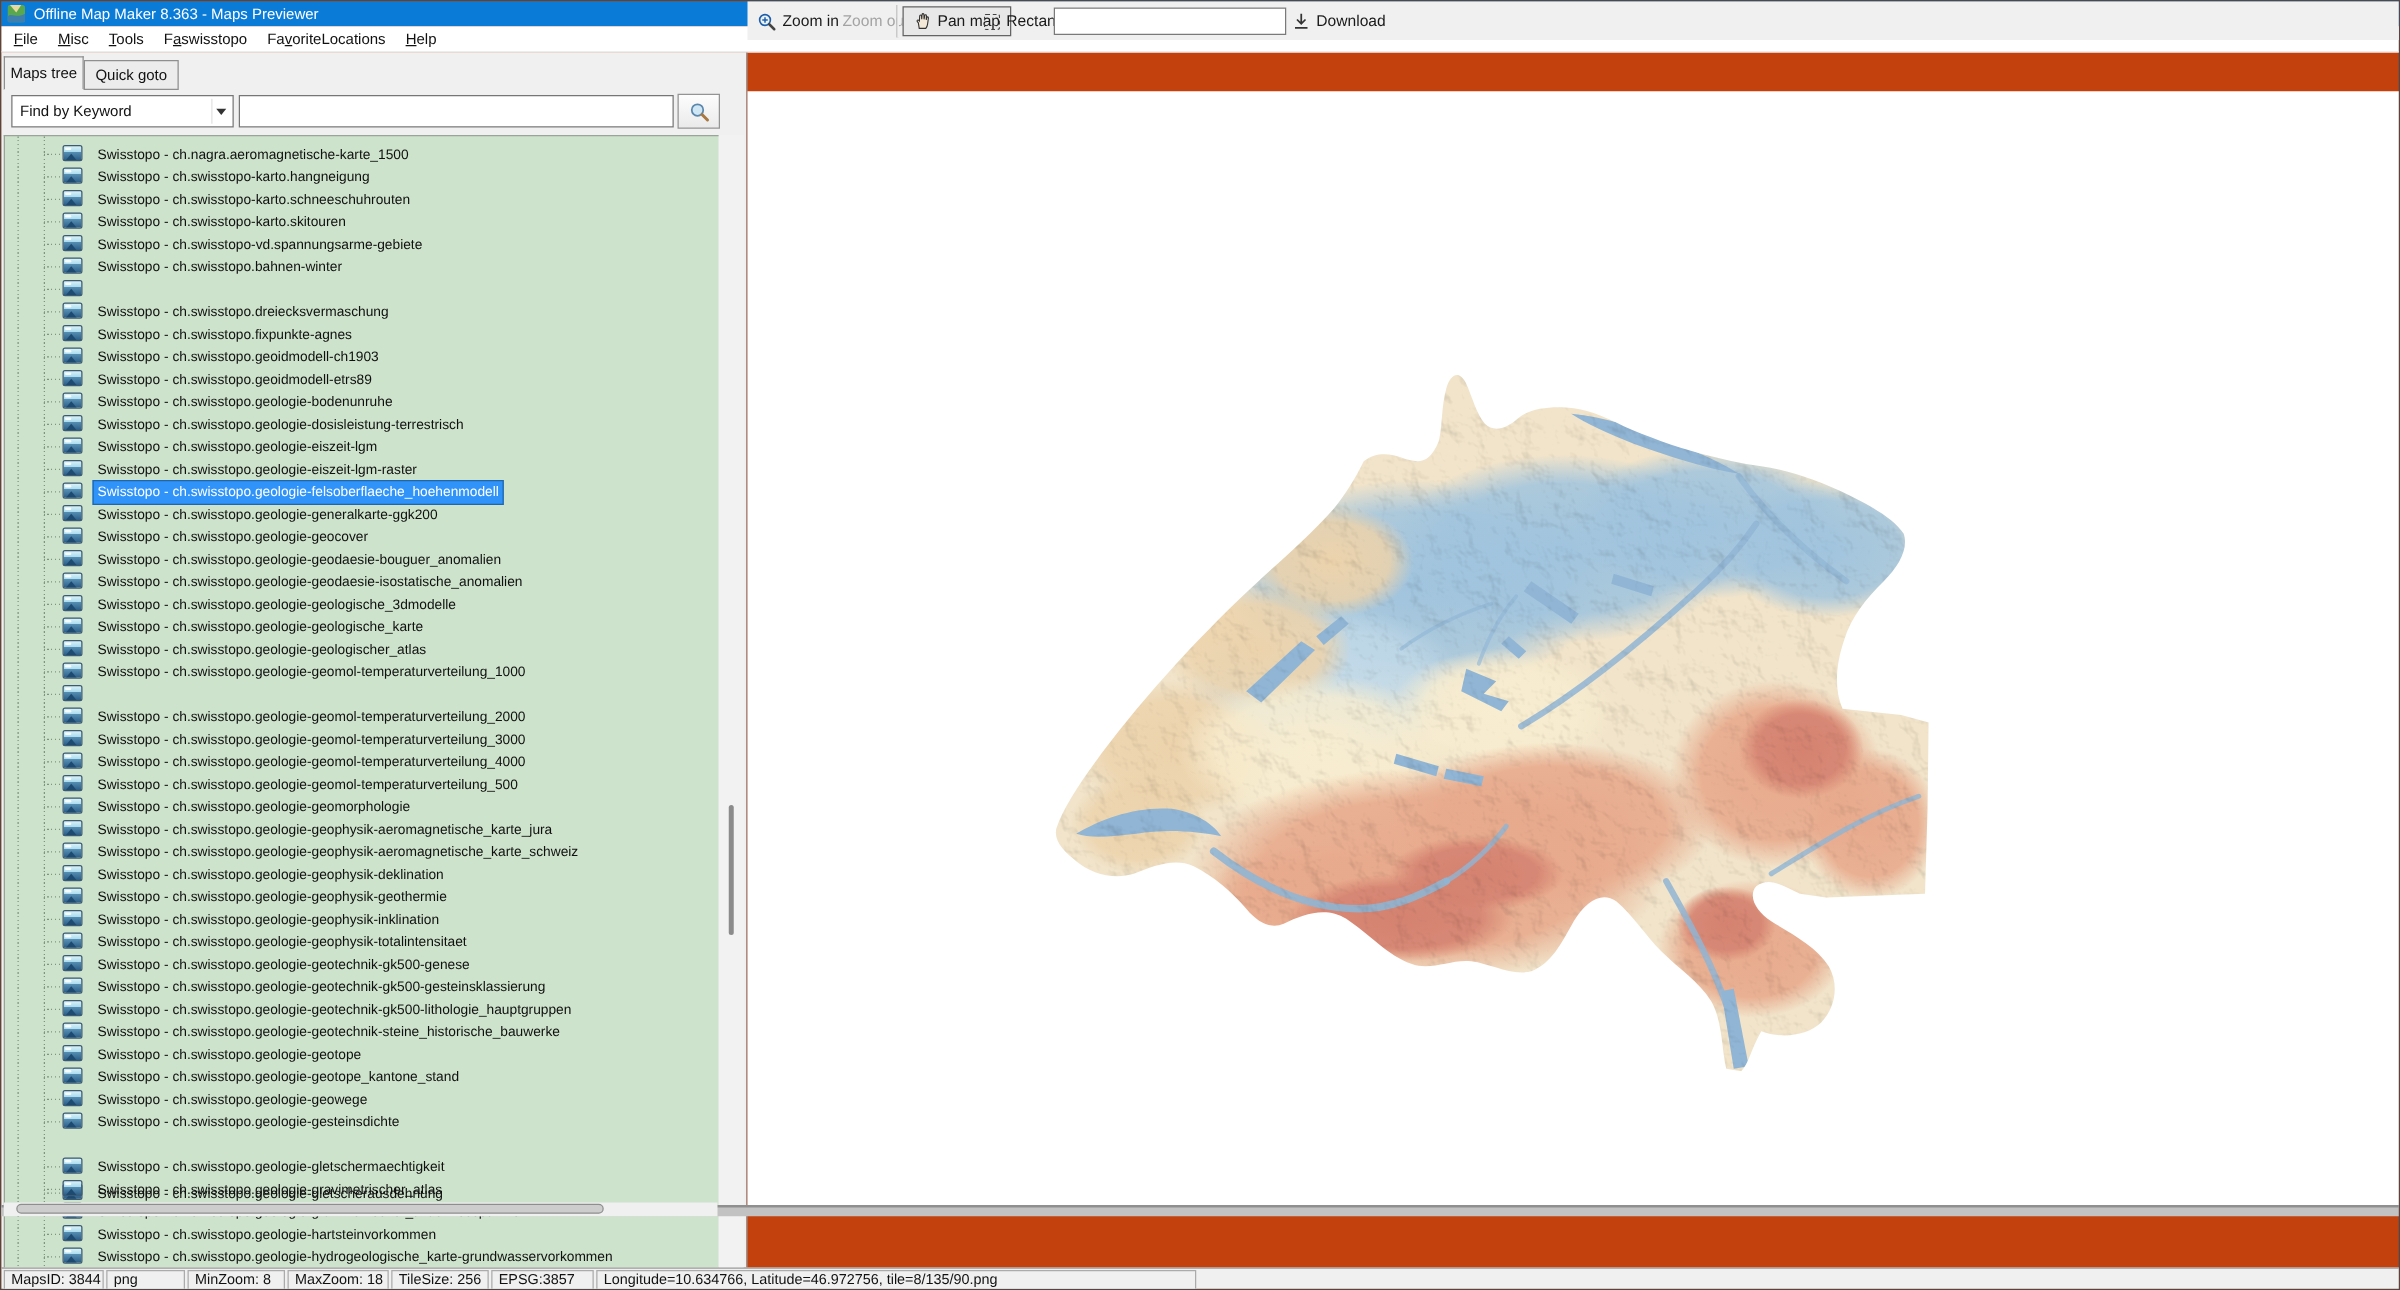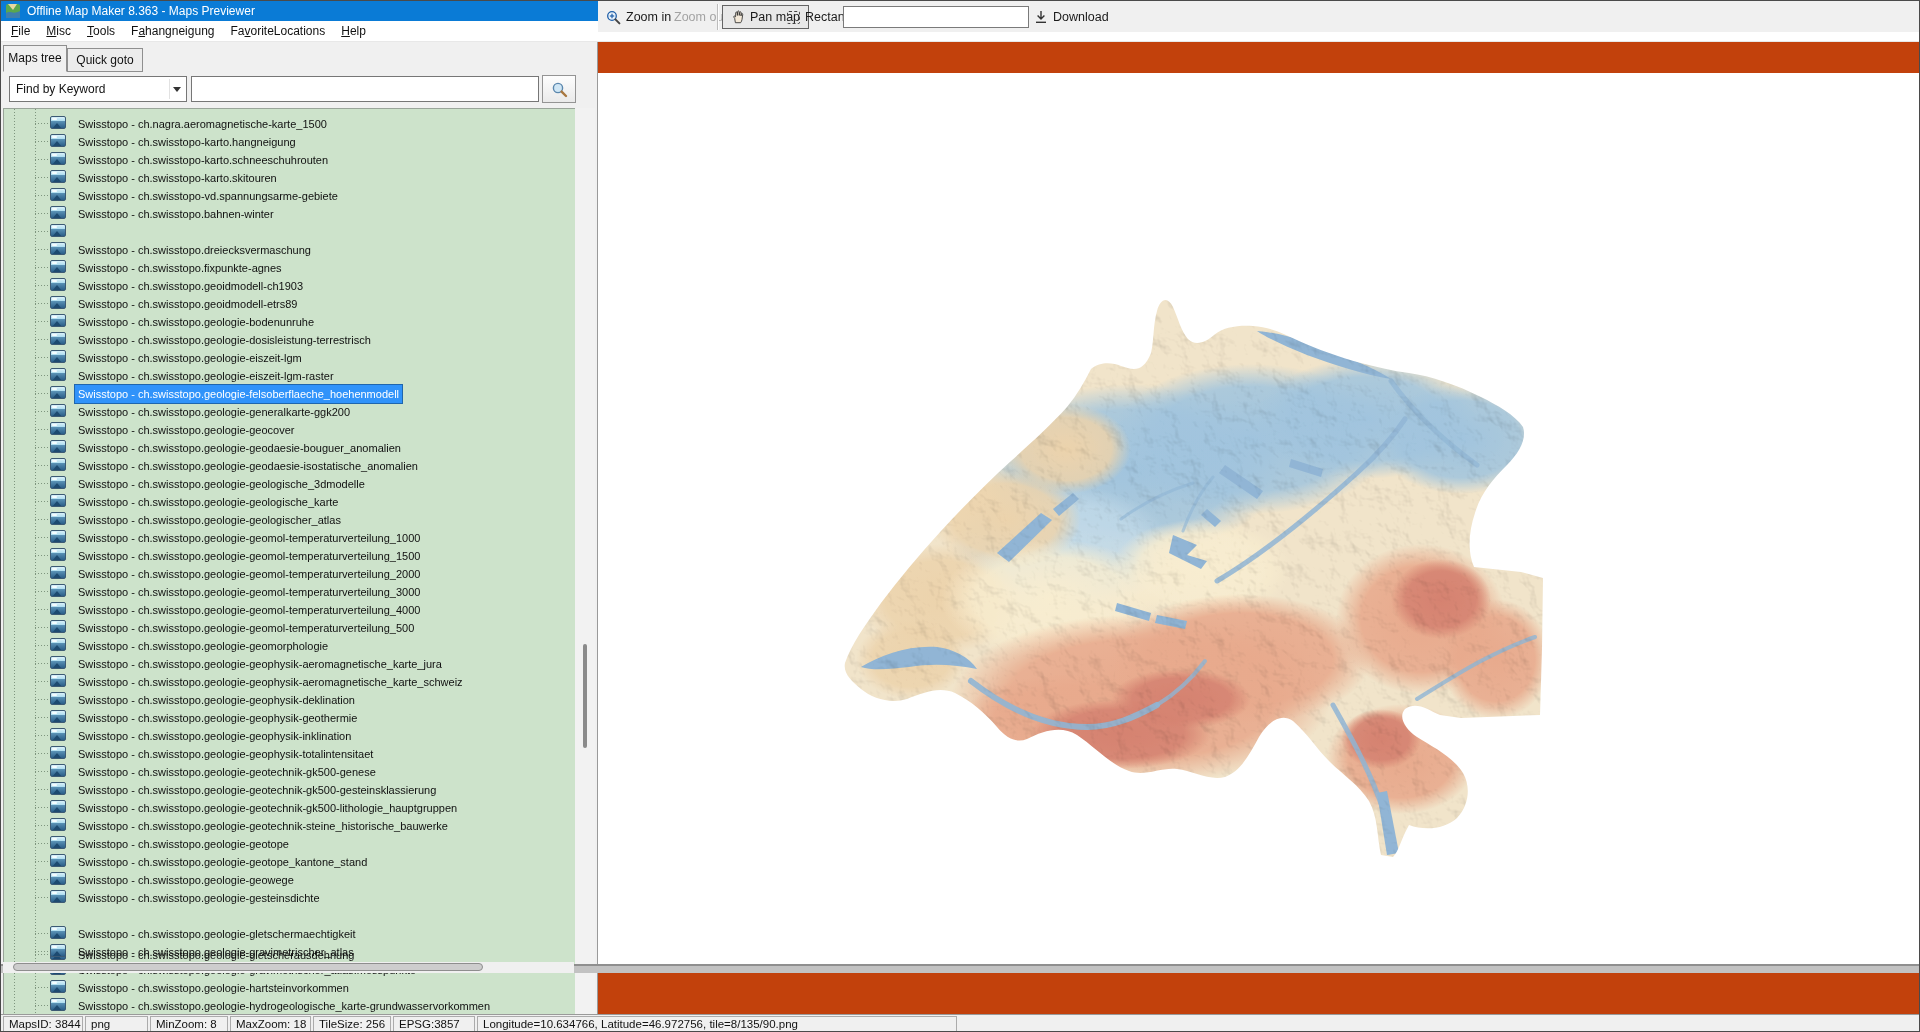--- a/index.html
+++ b/index.html
@@ -73,21 +73,21 @@
     <span id="title-text">Offline Map Maker 8.363 - Maps Previewer</span>
     <div id="btn-min" class="wbtn" style="right:120px;"><span></span></div>
     <div id="btn-restore" class="wbtn" style="right:60px;"><span></span></div>
     <div id="btn-close" class="wbtn" style="right:8px;">✕</div>
   </div>
 
   <div id="menubar">
     <span class="menu-item"><span></span><span class="u">F</span><span>ile</span></span>
     <span class="menu-item"><span></span><span class="u">M</span><span>isc</span></span>
     <span class="menu-item"><span></span><span class="u">T</span><span>ools</span></span>
-    <span class="menu-item"><span>F</span><span class="u">a</span><span>hangneigung</span></span>
+    <span class="menu-item"><span>F</span><span class="u">a</span><span>swisstopo</span></span>
     <span class="menu-item"><span>Fa</span><span class="u">v</span><span>oriteLocations</span></span>
     <span class="menu-item"><span></span><span class="u">H</span><span>elp</span></span>
   </div>
 
   <div id="left-panel">
     <div id="tab-maps-tree" class="tab">Maps tree</div>
     <div id="tab-quick-goto" class="tab">Quick goto</div>
 
     <div id="find-combo">
       <span>Find by Keyword</span>
@@ -221,21 +221,20 @@
             <span class="tree-label">Swisstopo - ch.swisstopo.geologie-geologischer_atlas</span>
           </div>
           <div class="tree-row" style="top: 419px;">
             <span class="tree-stub"></span>
             <span class="img-icon"></span>
             <span class="tree-label">Swisstopo - ch.swisstopo.geologie-geomol-temperaturverteilung_1000</span>
           </div>
           <div class="tree-row" style="top: 437px;">
             <span class="tree-stub"></span>
             <span class="img-icon"></span>
-            <span class="tree-label">Swisstopo - ch.swisstopo.geologie-geomol-temperaturverteilung_1500</span>
           </div>
           <div class="tree-row" style="top: 455px;">
             <span class="tree-stub"></span>
             <span class="img-icon"></span>
             <span class="tree-label">Swisstopo - ch.swisstopo.geologie-geomol-temperaturverteilung_2000</span>
           </div>
           <div class="tree-row" style="top: 473px;">
             <span class="tree-stub"></span>
             <span class="img-icon"></span>
             <span class="tree-label">Swisstopo - ch.swisstopo.geologie-geomol-temperaturverteilung_3000</span>

